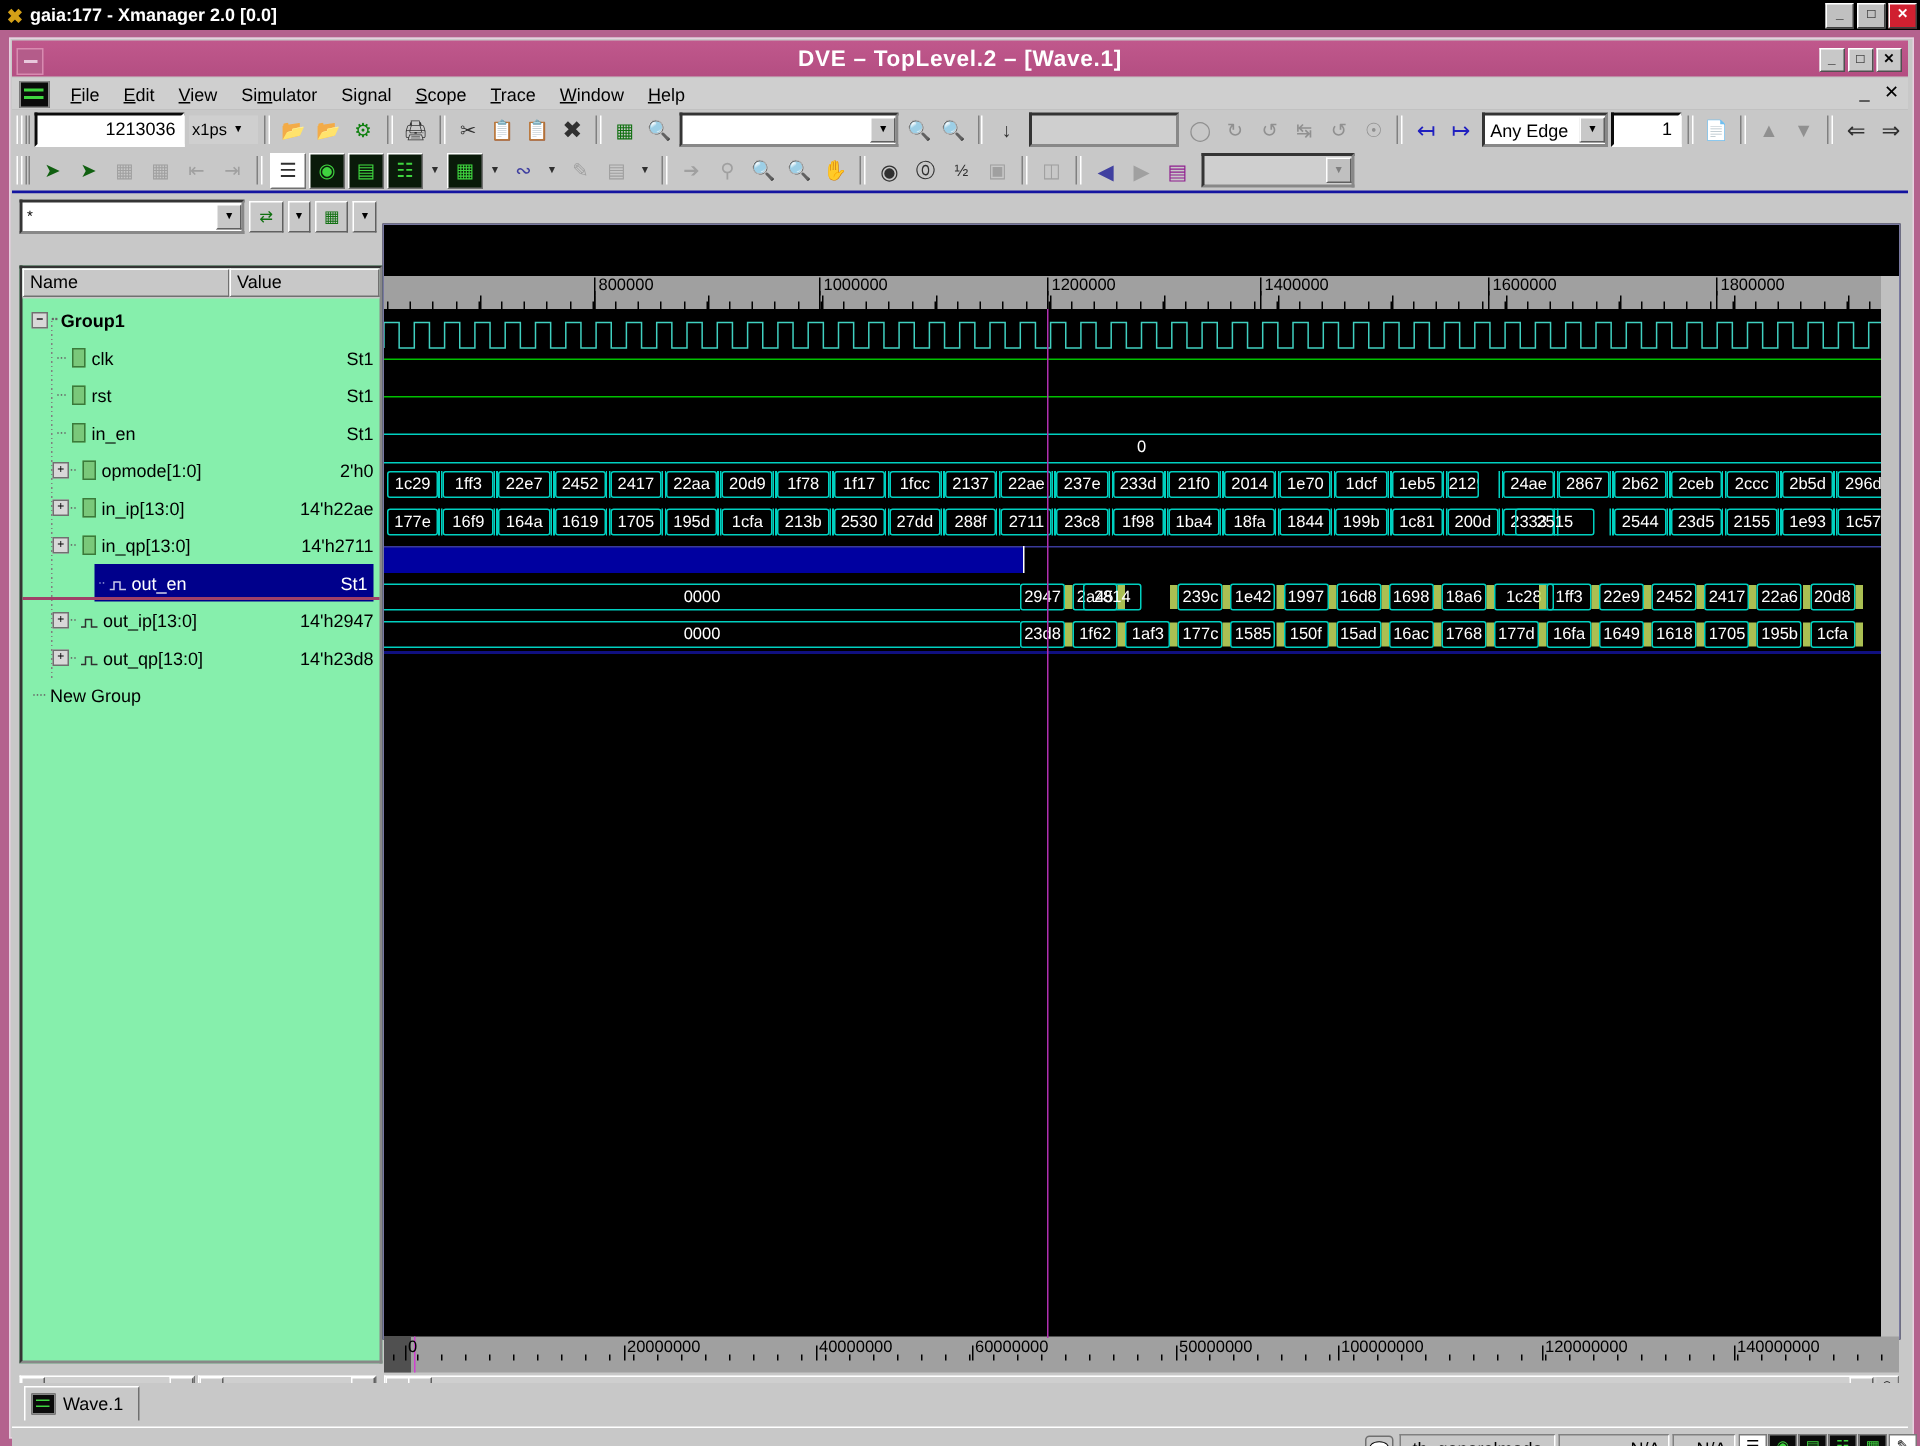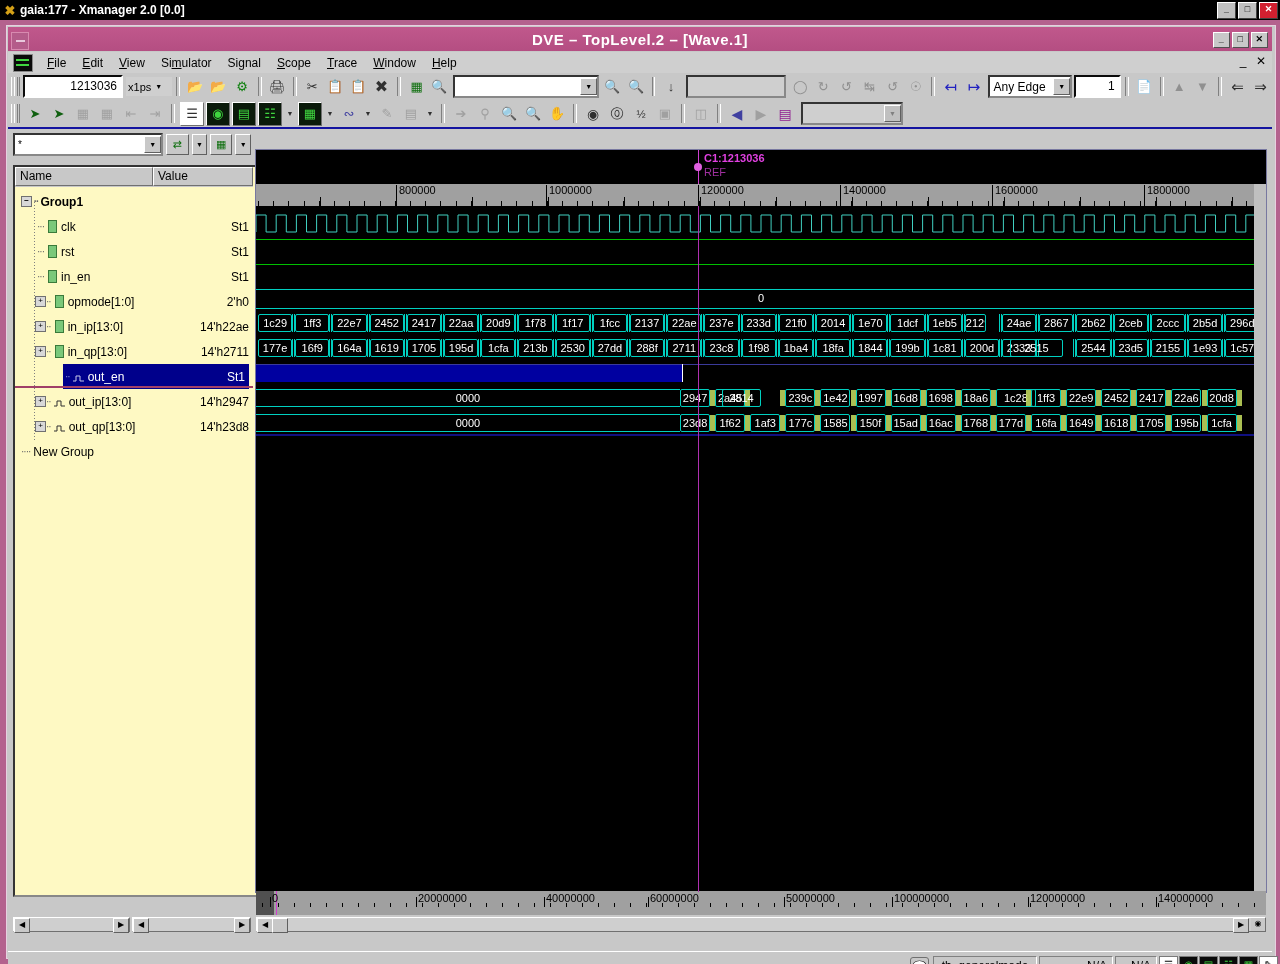--- a/index.html
+++ b/index.html
@@ -58,22 +58,22 @@
   .tcombo{height:19px;background:#cfcfcf;font-size:11px;display:flex;align-items:center;padding:0 2px;color:#000;}
   .arrowbox{width:15px;height:15px;background:#c8c8c8;border:1px solid #fff;border-right-color:#606060;
             border-bottom-color:#606060;display:flex;align-items:center;justify-content:center;font-size:7px;color:#000;}
   .wcombo{height:19px;background:#fff;border:2px inset #888;display:flex;align-items:center;}
   .gcombo{height:19px;background:#cfcfcf;border:2px inset #888;}
 
   
   .main{position:absolute;left:1px;top:103px;width:1264px;height:790px;background:#c8c8c8;}
 
   
-  .lpane{position:absolute;left:5px;top:36px;width:238px;height:728px;background:#fef9c3;
-         border:2px inset #888;padding-left:29px;}
+  .lpane{position:absolute;left:5px;top:48px;width:238px;height:728px;background:#86efac;
+         border:2px inset #888;}
   .fcombo{width:140px;height:18px;background:#fff;border:2px inset #888;display:flex;align-items:center;
           font-size:10px;padding-left:3px;color:#000;}
   .fbtn{width:20px;height:19px;background:#c8c8c8;border:1px solid #fff;border-right-color:#606060;
         border-bottom-color:#606060;position:relative;display:flex;align-items:center;justify-content:center;}
   .hdrrow{position:absolute;left:0;top:0;width:238px;height:20px;background:#c8c8c8;display:flex;}
   .hcell{height:19px;background:#c8c8c8;border:1px solid #fff;border-right-color:#707070;border-bottom-color:#707070;
          font-size:12px;padding:1px 4px;box-sizing:border-box;color:#000;}
   .sigrow{position:absolute;left:0;width:238px;height:25px;font-size:12px;color:#000;display:flex;align-items:center;}
   .sigrow .nm{position:absolute;left:0;display:flex;align-items:center;}
   .sigrow .vl{position:absolute;right:4px;}
@@ -385,26 +385,20 @@
                 <span style="margin-left:3px;">New Group</span>
               </span>
           </div>
 
           <div style="position:absolute;left:19px;top:35px;width:1px;height:238px;
                       background:repeating-linear-gradient(180deg,#808080 0 1px,transparent 1px 3px);"></div>
         </div>
 
         <div class="wpane">
 
-          <div class="cursorzone">
-            <div class="vcursor" style="left:442px;top:0;height:34px;background:#d040d0;"></div>
-            <div style="position:absolute;left:438px;top:13px;width:8px;height:8px;border-radius:50%;background:#e060e0;"></div>
-            <div style="position:absolute;left:448px;top:2px;font-size:11px;color:#e040e0;font-weight:bold;">C1:1213036</div>
-            <div style="position:absolute;left:448px;top:16px;font-size:11px;color:#a030a0;">REF</div>
-          </div>
 
           <div class="ruler" id="ruler">
               <div class="min" style="left: 2px;"></div>
               <div class="min" style="left: 17px;"></div>
               <div class="min" style="left: 32px;"></div>
               <div class="min" style="left: 48px;"></div>
               <div class="min" style="left: 63px;"></div>
               <div class="min" style="left: 78px;"></div>
               <div class="min" style="left: 93px;"></div>
               <div class="min" style="left: 108px;"></div>
@@ -786,20 +780,26 @@
           <span class="sbarrow" style="right:0;">▶</span>
         </div>
         <div class="hsb" style="left:248px;top:788px;width:1010px;">
           <span class="sbarrow" style="left:0;">◀</span>
           <span class="sbthumb" style="left:15px;width:14px;"></span>
           <span class="sbarrow" style="right:16px;">▶</span>
           <span class="sbarrow" style="right:0;border:none;">◉</span>
         </div>
       </div>
 
+      <div class="tabbar">
+        <div class="tab">
+          <span class="tabico"></span>
+          <span>Wave.1</span>
+        </div>
+      </div>
 
       <div class="statusbar">
         <span class="stico" style="left:902px;border-radius:3px;background:#c8c8c8;border:1px solid #707070;display:flex;align-items:center;justify-content:center;color:#000;font-size:12px;">💬</span>
         <span class="stcell" style="left:925px;width:104px;text-align:center;">tb_generalmode</span>
         <span class="stcell" style="left:1031px;width:74px;text-align:right;padding-right:5px;">N/A</span>
         <span class="stcell" style="left:1107px;width:42px;text-align:right;padding-right:5px;">N/A</span>
         <span style="position:absolute;left:1151px;top:4px;display:flex;gap:1px;">
           <span class="stico" style="position:relative;left:0;top:0;background:#fff;color:#000;font-size:10px;text-align:center;line-height:16px;">☰</span>
           <span class="stico" style="position:relative;left:0;top:0;color:#3fd43f;font-size:10px;text-align:center;line-height:16px;">◉</span>
           <span class="stico" style="position:relative;left:0;top:0;color:#3fd43f;font-size:10px;text-align:center;line-height:16px;">▤</span>

